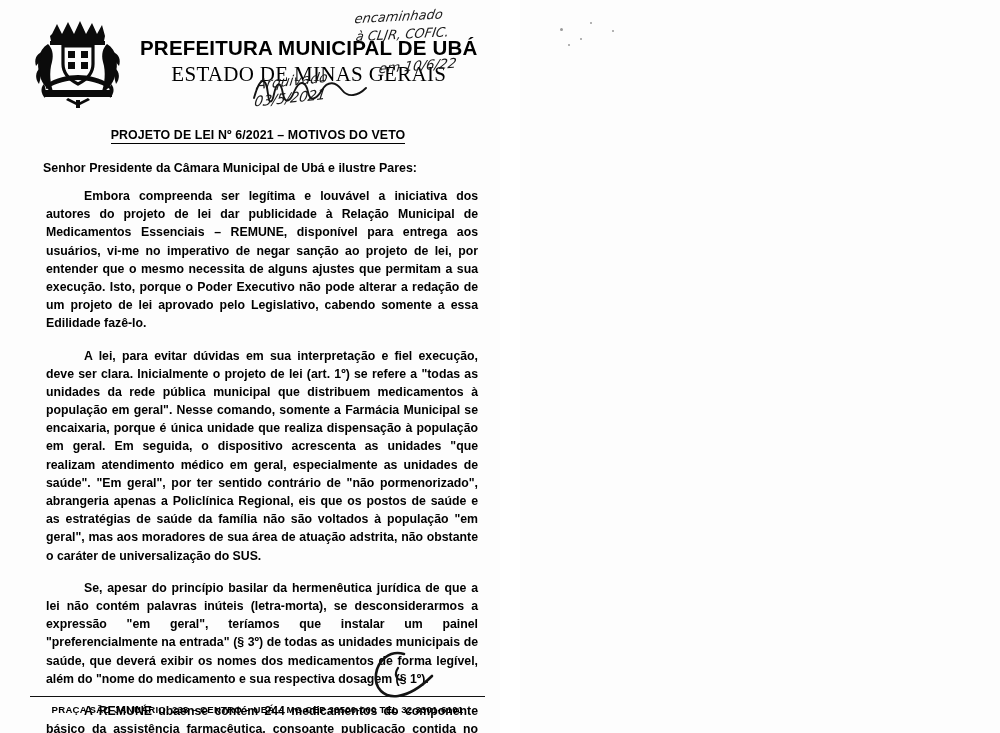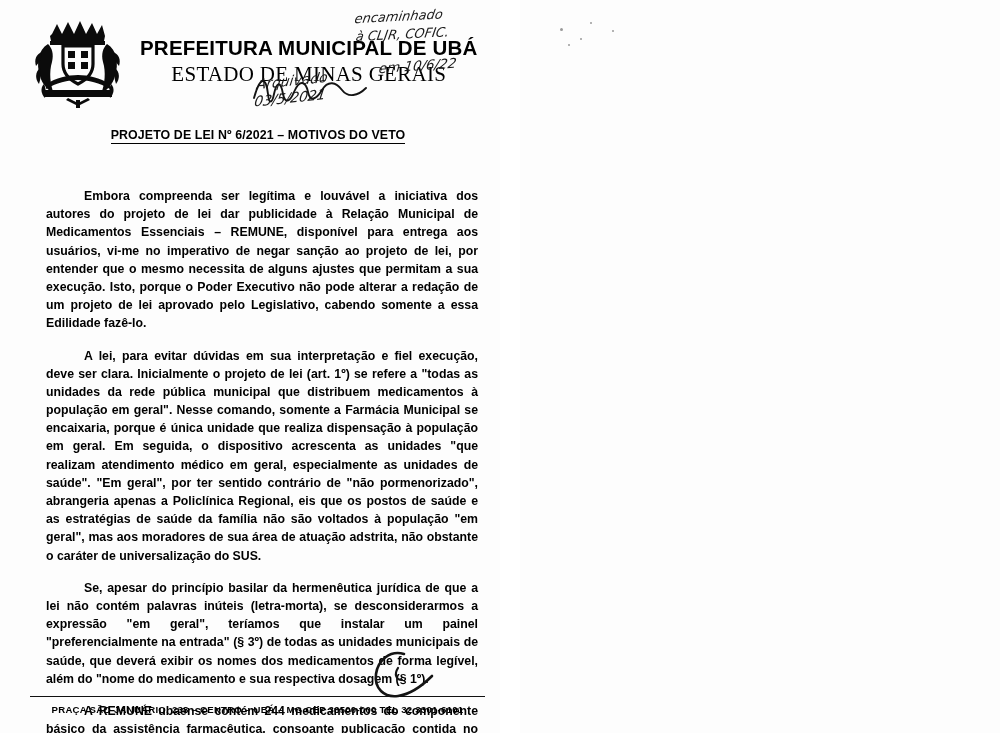--- a/index.html
+++ b/index.html
@@ -217,20 +217,21 @@
     <svg class="hand-sig-scrawl" style="left:250px; top:70px;" width="130" height="40">
       <path d="M4 28 C10 6 16 6 18 24 C19 34 22 34 24 24 C27 10 31 12 33 24
                C35 34 40 32 44 22 C50 8 56 12 58 22 C60 32 66 30 72 20
                C78 10 86 12 92 20 C98 28 108 26 116 18" fill="none" stroke="#141414" stroke-width="1.9" stroke-linecap="round"></path>
     </svg>
 
     <div class="doc-title">
       <span>PROJETO DE LEI Nº 6/2021 – MOTIVOS DO VETO</span>
     </div>
 
+    <div class="salutation">Senhor Presidente da Câmara Municipal de Ubá e ilustre Pares:</div>
 
     <div class="col col-left">
       <p>Embora compreenda ser legítima e louvável a iniciativa dos autores do projeto de lei dar publicidade à Relação Municipal de Medicamentos Essenciais – REMUNE, disponível para entrega aos usuários, vi-me no imperativo de negar sanção ao projeto de lei, por entender que o mesmo necessita de alguns ajustes que permitam a sua execução. Isto, porque o Poder Executivo não pode alterar a redação de um projeto de lei aprovado pelo Legislativo, cabendo somente a essa Edilidade fazê-lo.</p>
       <p>A lei, para evitar dúvidas em sua interpretação e fiel execução, deve ser clara. Inicialmente o projeto de lei (art. 1º) se refere a "todas as unidades da rede pública municipal que distribuem medicamentos à população em geral". Nesse comando, somente a Farmácia Municipal se encaixaria, porque é única unidade que realiza dispensação à população em geral. Em seguida, o dispositivo acrescenta as unidades "que realizam atendimento médico em geral, especialmente as unidades de saúde". "Em geral", por ter sentido contrário de "não pormenorizado", abrangeria apenas a Policlínica Regional, eis que os postos de saúde e as estratégias de saúde da família não são voltados à população "em geral", mas aos moradores de sua área de atuação adstrita, não obstante o caráter de universalização do SUS.</p>
       <p>Se, apesar do princípio basilar da hermenêutica jurídica de que a lei não contém palavras inúteis (letra-morta), se  desconsiderarmos a expressão "em geral", teríamos que instalar um painel "preferencialmente na entrada" (§ 3º) de todas as unidades municipais de saúde,  que deverá exibir os nomes dos medicamentos de forma legível, além do "nome do medicamento e sua respectiva dosagem (§ 1º).</p>
       <p>A REMUNE ubaense contém 244 medicamentos do componente básico da assistência farmacêutica, consoante publicação contida no Diário Oficial Eletrônico do Município de Ubá, edição de 17/06/2020, páginas 6 a 14.</p>
 
     </div>
 
     <svg class="hand-sig-scrawl" style="left:358px; top:648px;" width="110" height="55">

